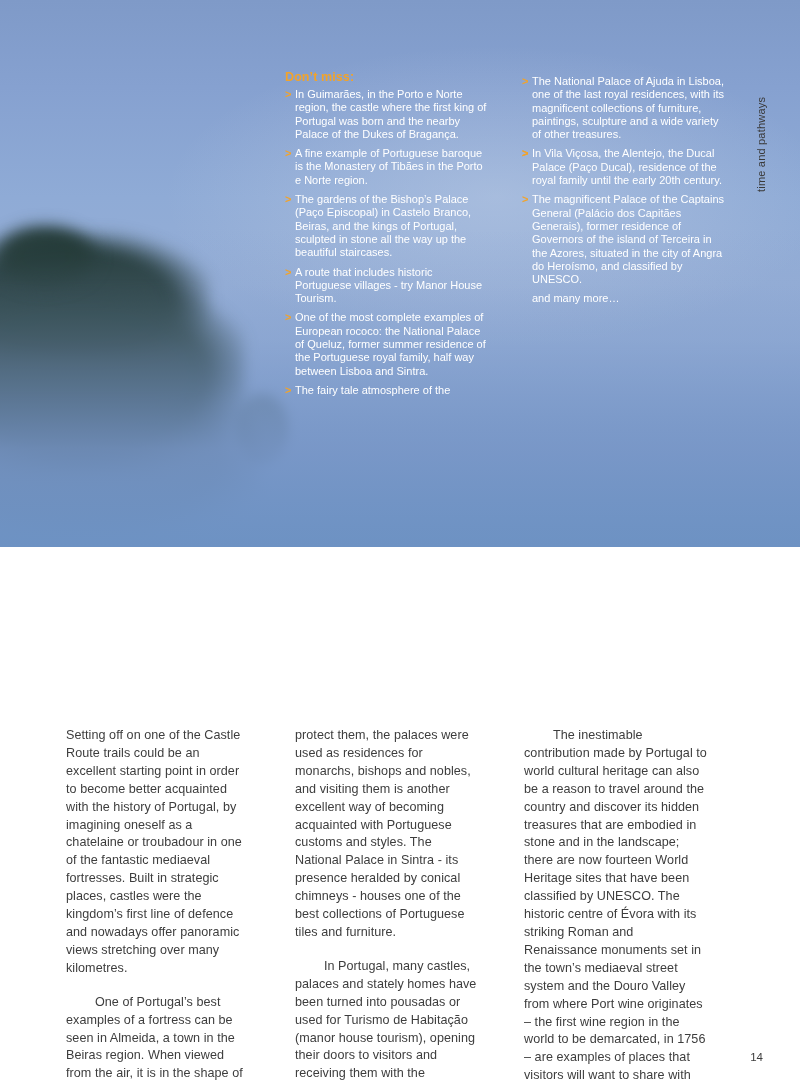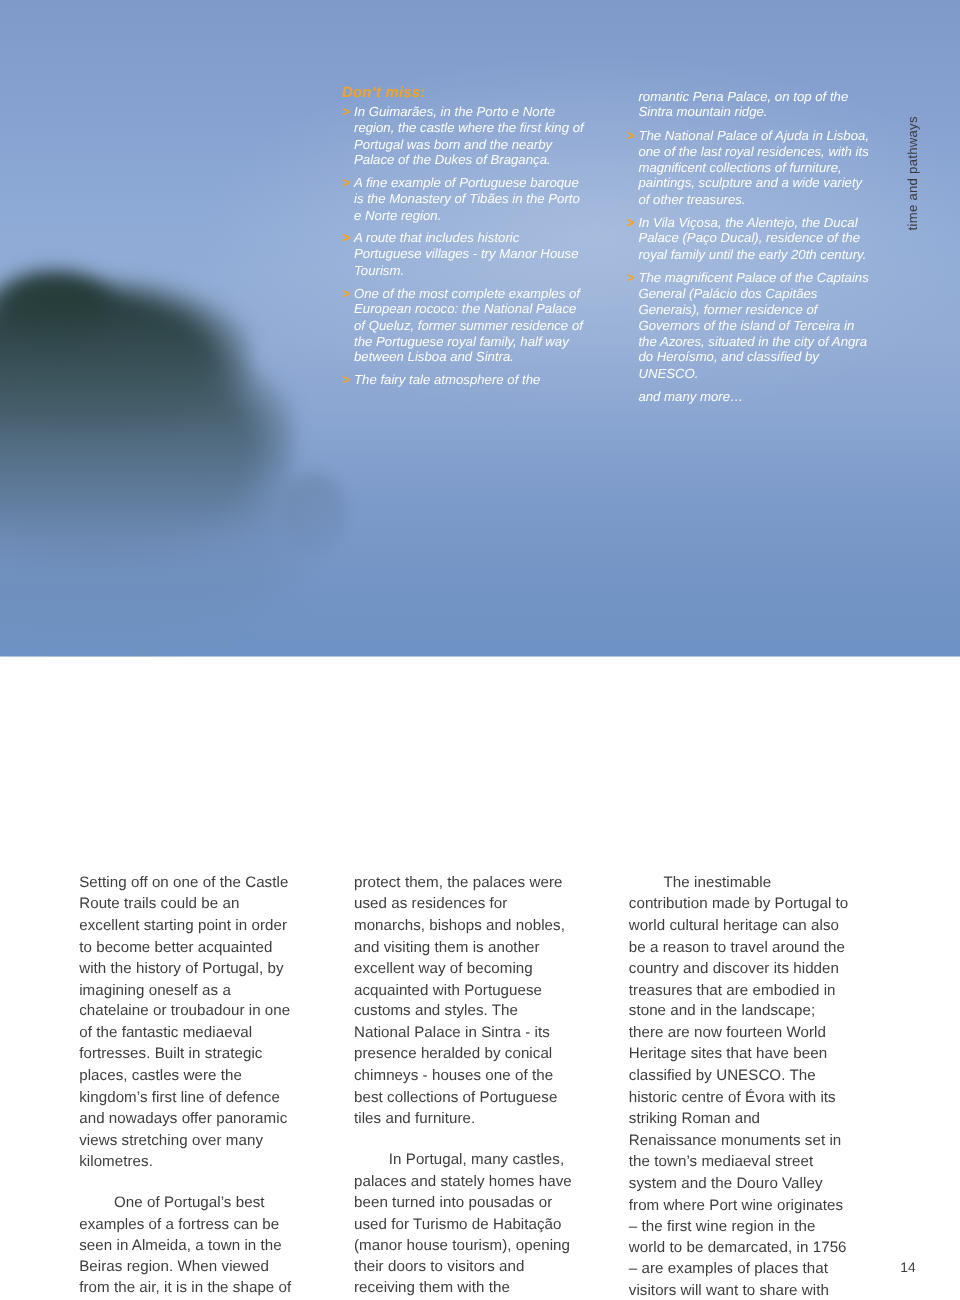--- a/index.html
+++ b/index.html
@@ -42,21 +42,20 @@
       rgba(134,161,207,0) 0%, rgba(134,161,207,0) 42%,
       rgba(134,161,207,0.35) 62%, rgba(120,150,199,0.85) 82%,
       rgba(109,146,195,1) 100%);
   }
 
   
   .dont-miss {
     position: absolute; left: 285px; top: 70px;
     width: 442px; display: flex; gap: 32px;
     z-index: 5;
-    font-style: italic;
   }
   .dm-col { width: 213px; }
   .dm-heading {
     margin: 0 0 4px 0;
     font-size: 12.5px; font-weight: bold;
     color: #f2a32a; letter-spacing: 0.1px;
   }
   .dm-list { list-style: none; margin: 0; padding: 0; }
   .dm-list li {
     position: relative;
@@ -114,28 +113,27 @@
   <div class="tree t5"></div>
   <div class="mist"></div>
   <div class="fog"></div>
 
   <div class="dont-miss">
     <div class="dm-col dm-left">
       <h3 class="dm-heading">Don’t miss:</h3>
       <ul class="dm-list">
         <li><span class="mk">&gt;</span><span>In Guimarães, in the Porto e Norte region, the castle where the first king of Portugal was born and the nearby Palace of the Dukes of Bragança.</span></li>
         <li><span class="mk">&gt;</span><span>A fine example of Portuguese baroque is the Monastery of Tibães in the Porto e Norte region.</span></li>
-        <li><span class="mk">&gt;</span></li>
+        <li><span class="mk">&gt;</span><span>The gardens of the Bishop’s Palace (Paço Episcopal) in Castelo Branco, Beiras, and the kings of Portugal, sculpted in stone all the way up the beautiful staircases.</span></li>
         <li><span class="mk">&gt;</span><span>A route that includes historic Portuguese villages - try Manor House Tourism.</span></li>
         <li><span class="mk">&gt;</span><span>One of the most complete examples of European rococo: the National Palace of Queluz, former summer residence of the Portuguese royal family, half way between Lisboa and Sintra.</span></li>
         <li><span class="mk">&gt;</span><span>The fairy tale atmosphere of the</span></li>
       </ul>
     </div>
     <div class="dm-col dm-right">
-      <p class="dm-cont">romantic Pena Palace, on top of the Sintra mountain ridge.</p>
       <ul class="dm-list">
         <li><span class="mk">&gt;</span><span>The National Palace of Ajuda in Lisboa, one of the last royal residences, with its magnificent collections of furniture, paintings, sculpture and a wide variety of other treasures.</span></li>
         <li><span class="mk">&gt;</span></li>
         <li><span class="mk">&gt;</span><span>In Vila Viçosa, the Alentejo, the Ducal Palace (Paço Ducal), residence of the royal family until the early 20th century.</span></li>
         <li><span class="mk">&gt;</span><span>The magnificent Palace of the Captains General (Palácio dos Capitães Generais), former residence of Governors of the island of Terceira in the Azores, situated in the city of Angra do Heroísmo, and classified by UNESCO.</span></li>
       </ul>
       <p class="dm-more">and many more…</p>
     </div>
   </div>
 </div>

